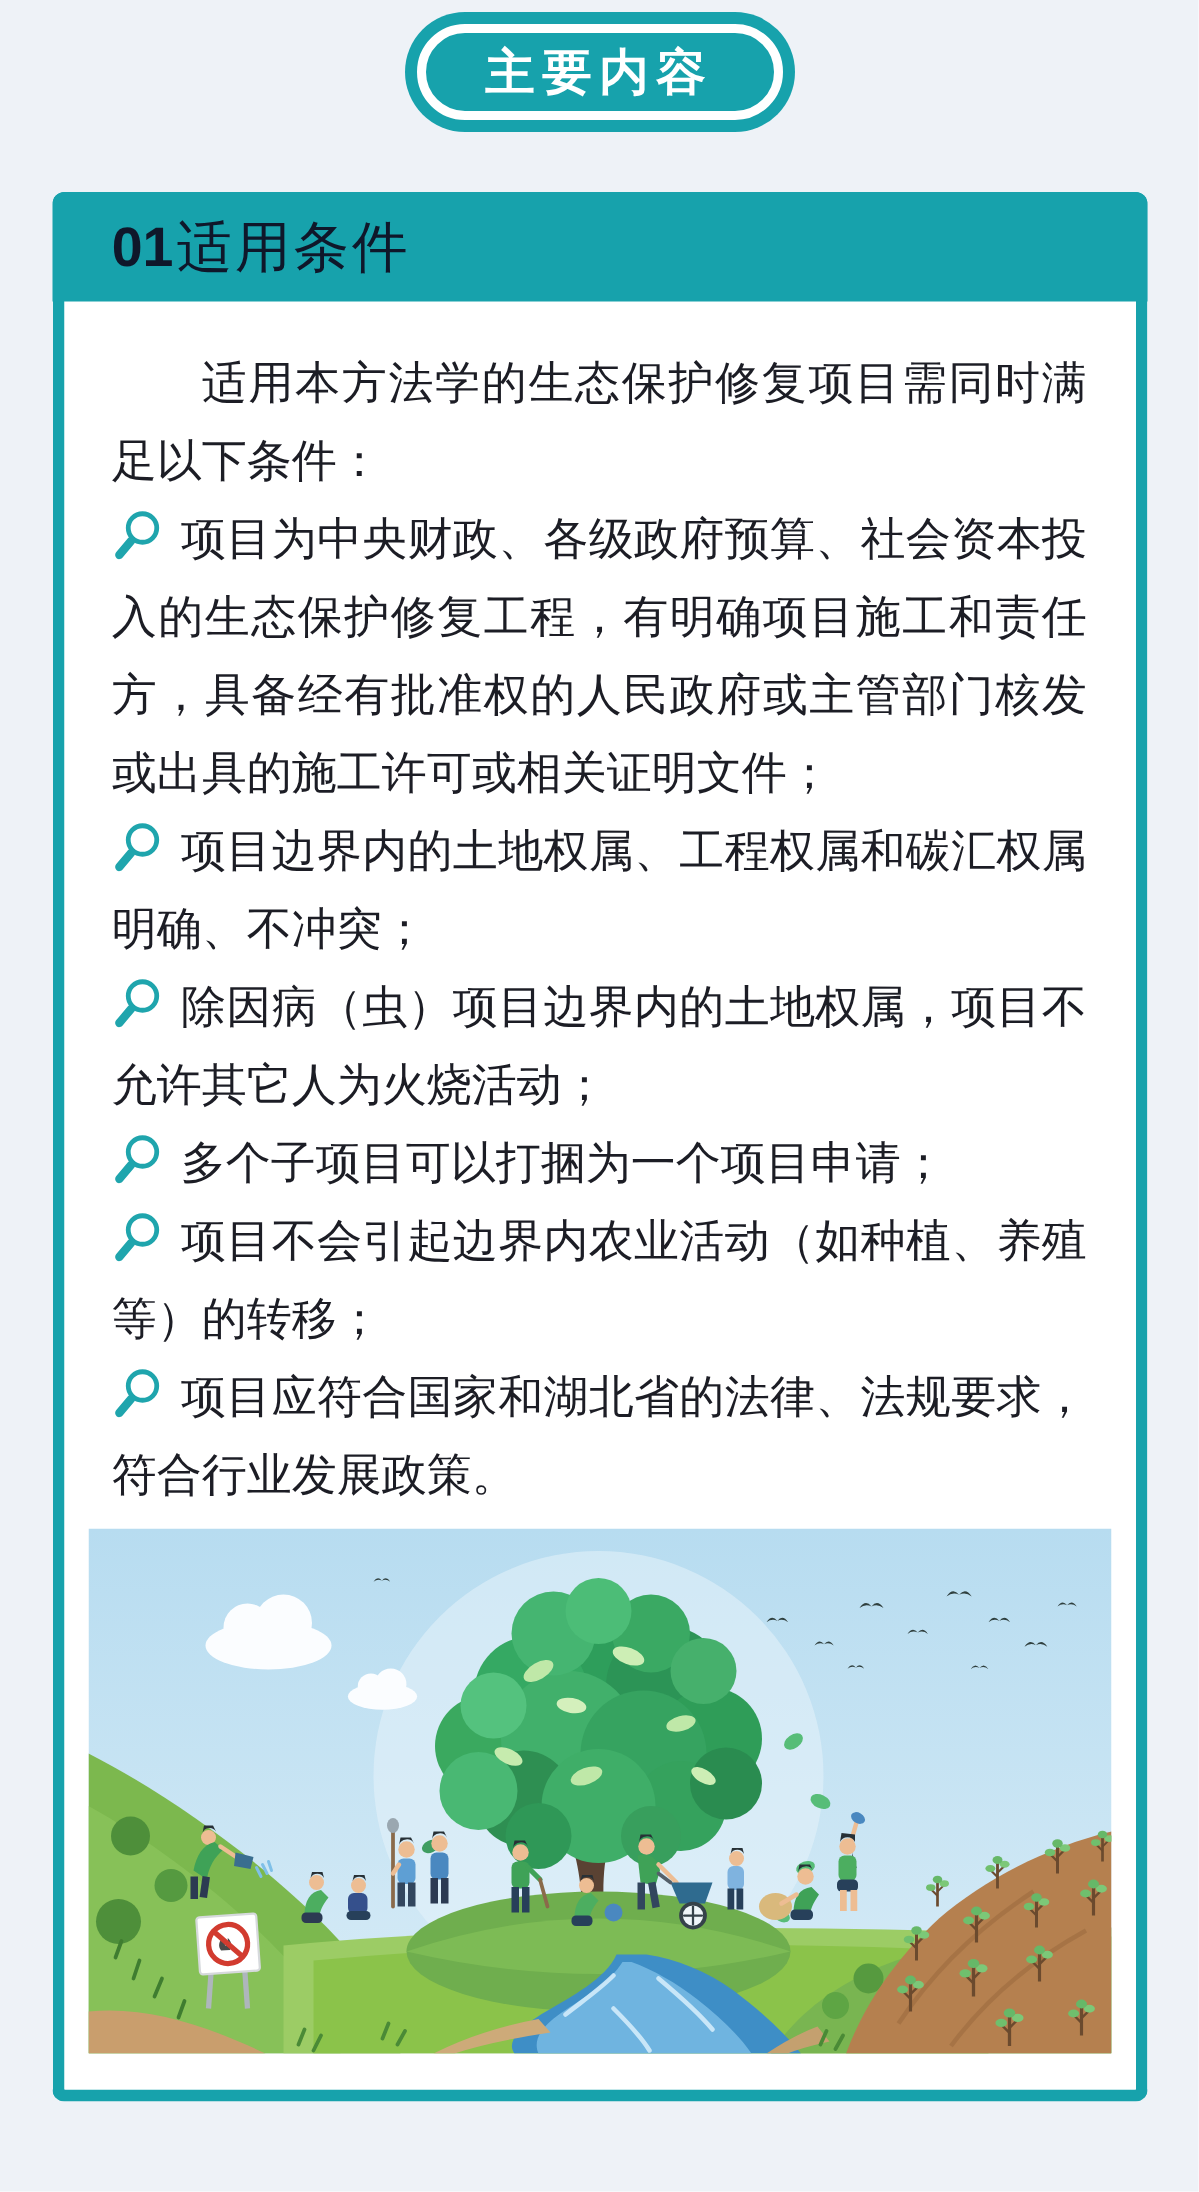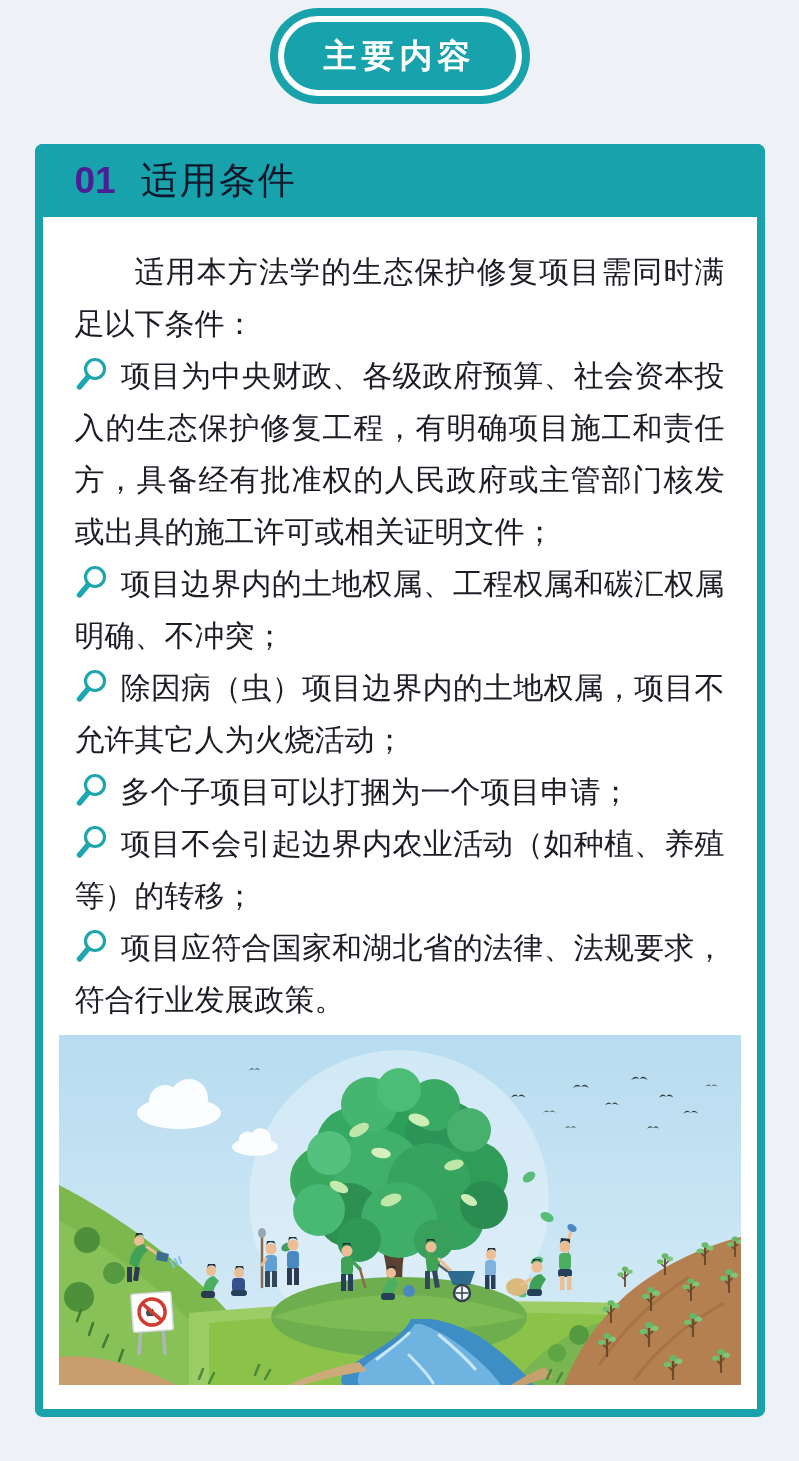--- a/index.html
+++ b/index.html
@@ -9,21 +9,21 @@
     font-family:"Liberation Sans", sans-serif;
     overflow:hidden;
   }
   
   .badge-wrap { display:flex; justify-content:center; padding-top:16px; }
   .badge {
     background:#17a2ac;
     border:6px solid #ffffff;
     box-shadow:0 0 0 8px #17a2ac;
     border-radius:60px;
-    width:244px; height:80px;
+    width:244px; height:64px;
     display:flex; align-items:center; justify-content:center;
   }
   .badge-label { color:#ffffff; font-size:33px; font-weight:bold; letter-spacing:5px; }
 
   
   .card {
     width:730px;
     margin:48px auto 0;
     background:#ffffff;
     border:8px solid #17a2ac;
@@ -31,21 +31,21 @@
     border-radius:8px;
   }
   .card-header {
     background:#17a2ac;
     height:73px;
     margin:0 -8px;
     border-radius:8px 8px 0 0;
     display:flex; align-items:center;
     padding-left:40px;
   }
-  .card-header .num   { color:#4c1d95; font-size:37px; font-weight:bold; margin-right:25px; }
+  .card-header .num   { color:#0f172a; font-size:37px; font-weight:bold; margin-right:2px; }
   .card-header .title { color:#0f172a; font-size:37px; font-weight:normal; letter-spacing:2px; }
 
   .card-body { padding:29px 16px 24px; }
 
   .text-block {
     padding:0 16px;
     font-size:30px;
     line-height:52px;
     color:#1c1d25;
     text-align:justify;

